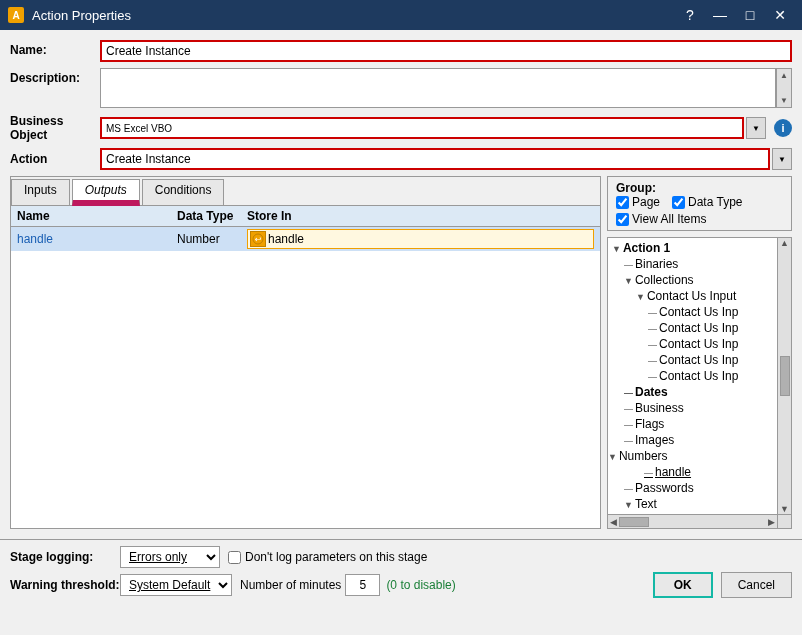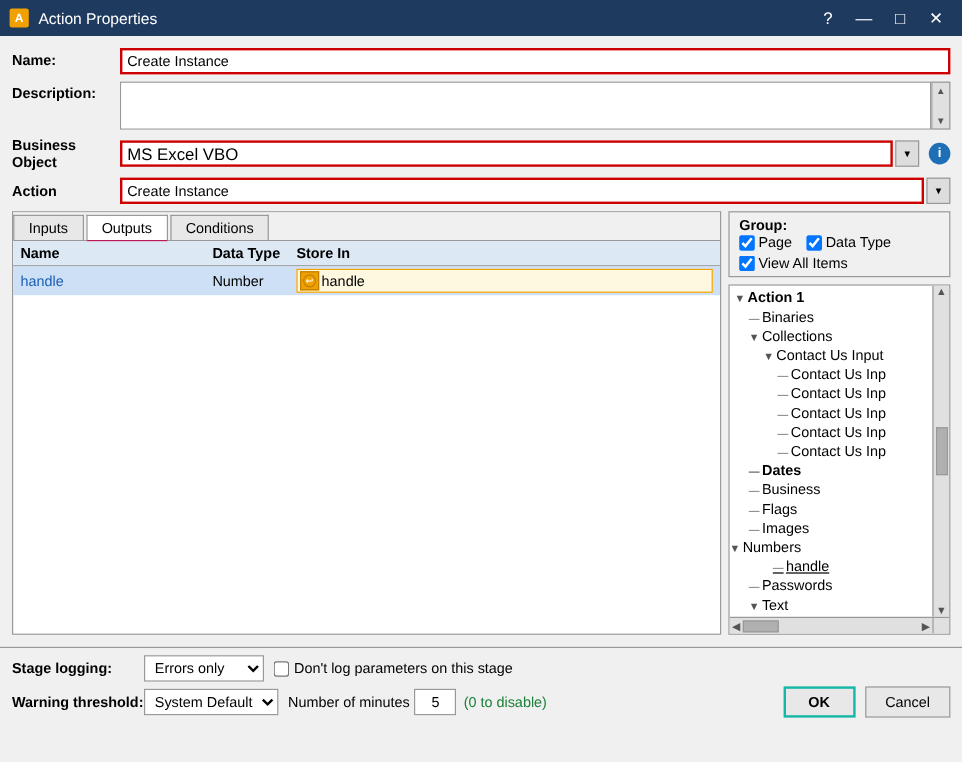--- a/index.html
+++ b/index.html
@@ -96,21 +96,21 @@
       width: 90px;
       font-weight: 600;
       font-size: 12px;
     }
     .dropdown-wrapper { flex: 1; display: flex; align-items: center; gap: 4px; }
     .dropdown-select {
       flex: 1;
       height: 22px;
       border: 2px solid #c00;
       background: white;
-      font-size: 14px;
+      font-size: 10px;
       padding: 0 4px;
       appearance: none;
       -webkit-appearance: none;
     }
     .dropdown-arrow {
       width: 20px; height: 22px;
       background: #ddd;
       border: 1px solid #999;
       display: flex; align-items: center; justify-content: center;
       font-size: 8px;
@@ -161,23 +161,24 @@
       font-size: 12px;
       cursor: pointer;
       border: 1px solid #999;
       border-bottom: none;
       background: #e8e8e8;
       margin-right: 2px;
       margin-top: 2px;
     }
     .tab.active {
       background: white;
-      border-bottom: 1px solid #be185d;
+      border-bottom: 6px solid #be185d;
       margin-bottom: -1px;
       z-index: 1;
+      font-style: italic;
     }
 
     .table-header {
       display: flex;
       background: #dce9f5;
       padding: 3px 6px;
       font-weight: 600;
       font-size: 12px;
       border-bottom: 1px solid #999;
     }
@@ -261,20 +262,21 @@
       font-size: 12px;
       font-weight: 600;
     }
     .bottom-select {
       height: 22px;
       font-size: 12px;
       border: 1px solid #999;
       background: white;
       padding: 0 4px;
       min-width: 100px;
+      text-decoration: underline;
     }
     .bottom-checkbox-label {
       display: flex; align-items: center; gap: 4px;
       font-size: 12px; margin-left: 8px;
     }
     .minutes-label { font-size: 12px; margin-left: 8px; }
     .minutes-input {
       width: 35px; height: 22px;
       border: 1px solid #999;
       background: white;

